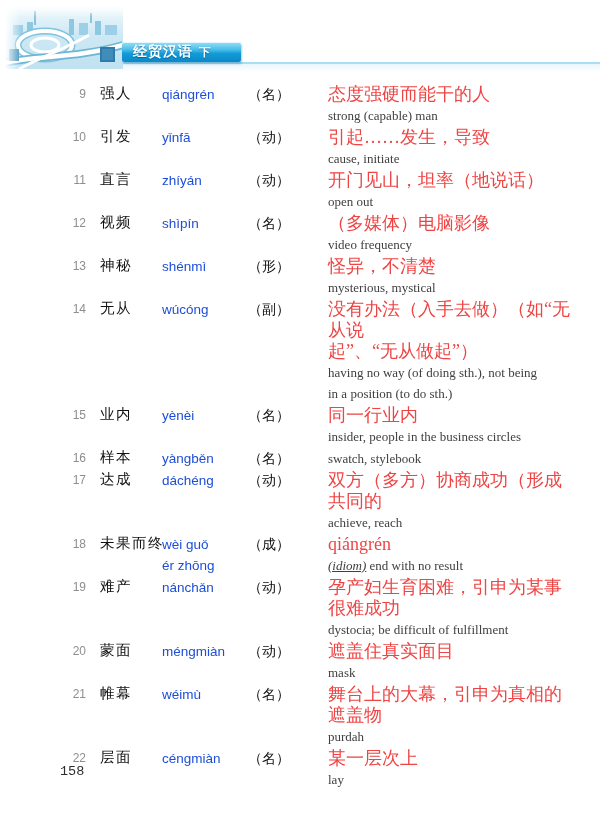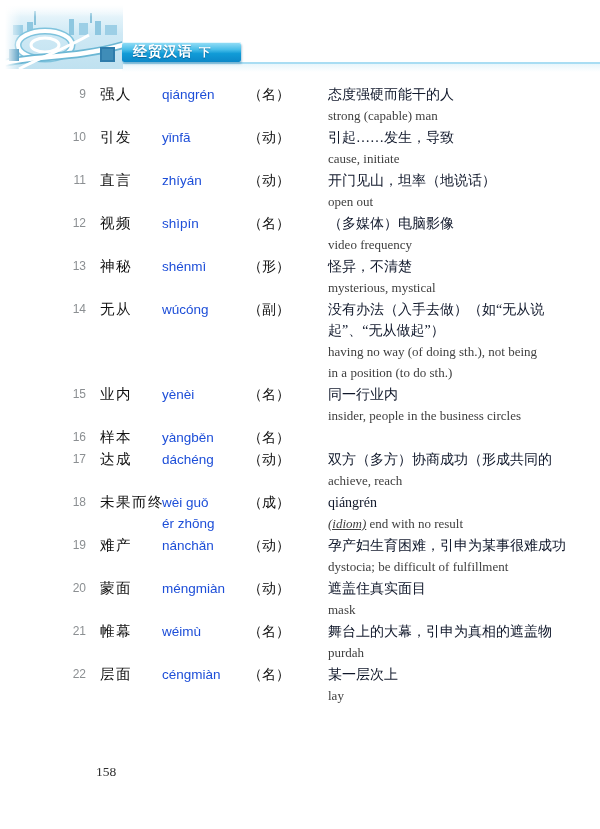--- a/index.html
+++ b/index.html
@@ -43,37 +43,37 @@
   .row {
     display:grid; grid-template-columns:86px 76px 86px 80px 1fr;
     margin-bottom:1px;
   }
   .c-num {
     text-align:right; font-family:"Liberation Sans", sans-serif;
     font-size:12px; color:#8b8f92; line-height:21px;
   }
   .c-word {
     padding-left:14px; font-size:14.5px; letter-spacing:1.5px; color:#111;
-    line-height:21px; white-space:nowrap;
+    line-height:21px; white-space:nowrap;font-family:Liberation Mono, monospace;
   }
   .c-pinyin {
     font-family:Liberation Sans, sans-serif; font-size:13.5px;
     color:#1d4ed8; line-height:21px;
   }
   .c-pinyin div { line-height:21px; }
   .c-pos { font-size:14px; color:#111; line-height:21px; white-space:nowrap; }
   .c-def { padding-right:26px; }
-  .c-def .zh { font-size:14px; color:#0f172a; line-height:21px; }
+  .c-def .zh { font-size:18px; color:#ef4444; line-height:21px; }
   .c-def .en { font-size:13px; color:#404040; line-height:21px; }
   .c-def .it { font-style:italic;text-decoration:underline; }
 
   
   .pageno {
     position:absolute; left:60px; top:764px;
-    font-family:Liberation Serif, serif; font-size:13.5px; color:#2e2e2e;margin-left:36px;
+    font-family:Liberation Mono, monospace; font-size:13.5px; color:#2e2e2e;
   }
 </style>
 </head>
 <body>
 
 <div class="page">
 
   <div class="photo">
     <svg width="118" height="64" viewBox="0 0 118 64">
       <defs>
@@ -222,20 +222,21 @@
     </div>
 
     <div class="row">
       <div class="c-num">16</div>
       <div class="c-word">样本</div>
       <div class="c-pinyin">
           <div>yàngběn</div>
         </div>
       <div class="c-pos">（名）</div>
       <div class="c-def">
+        <div class="en">swatch, stylebook</div>
       </div>
     </div>
 
     <div class="row">
       <div class="c-num">17</div>
       <div class="c-word">达成</div>
       <div class="c-pinyin">
           <div>dáchéng</div>
         </div>
       <div class="c-pos">（动）</div>

